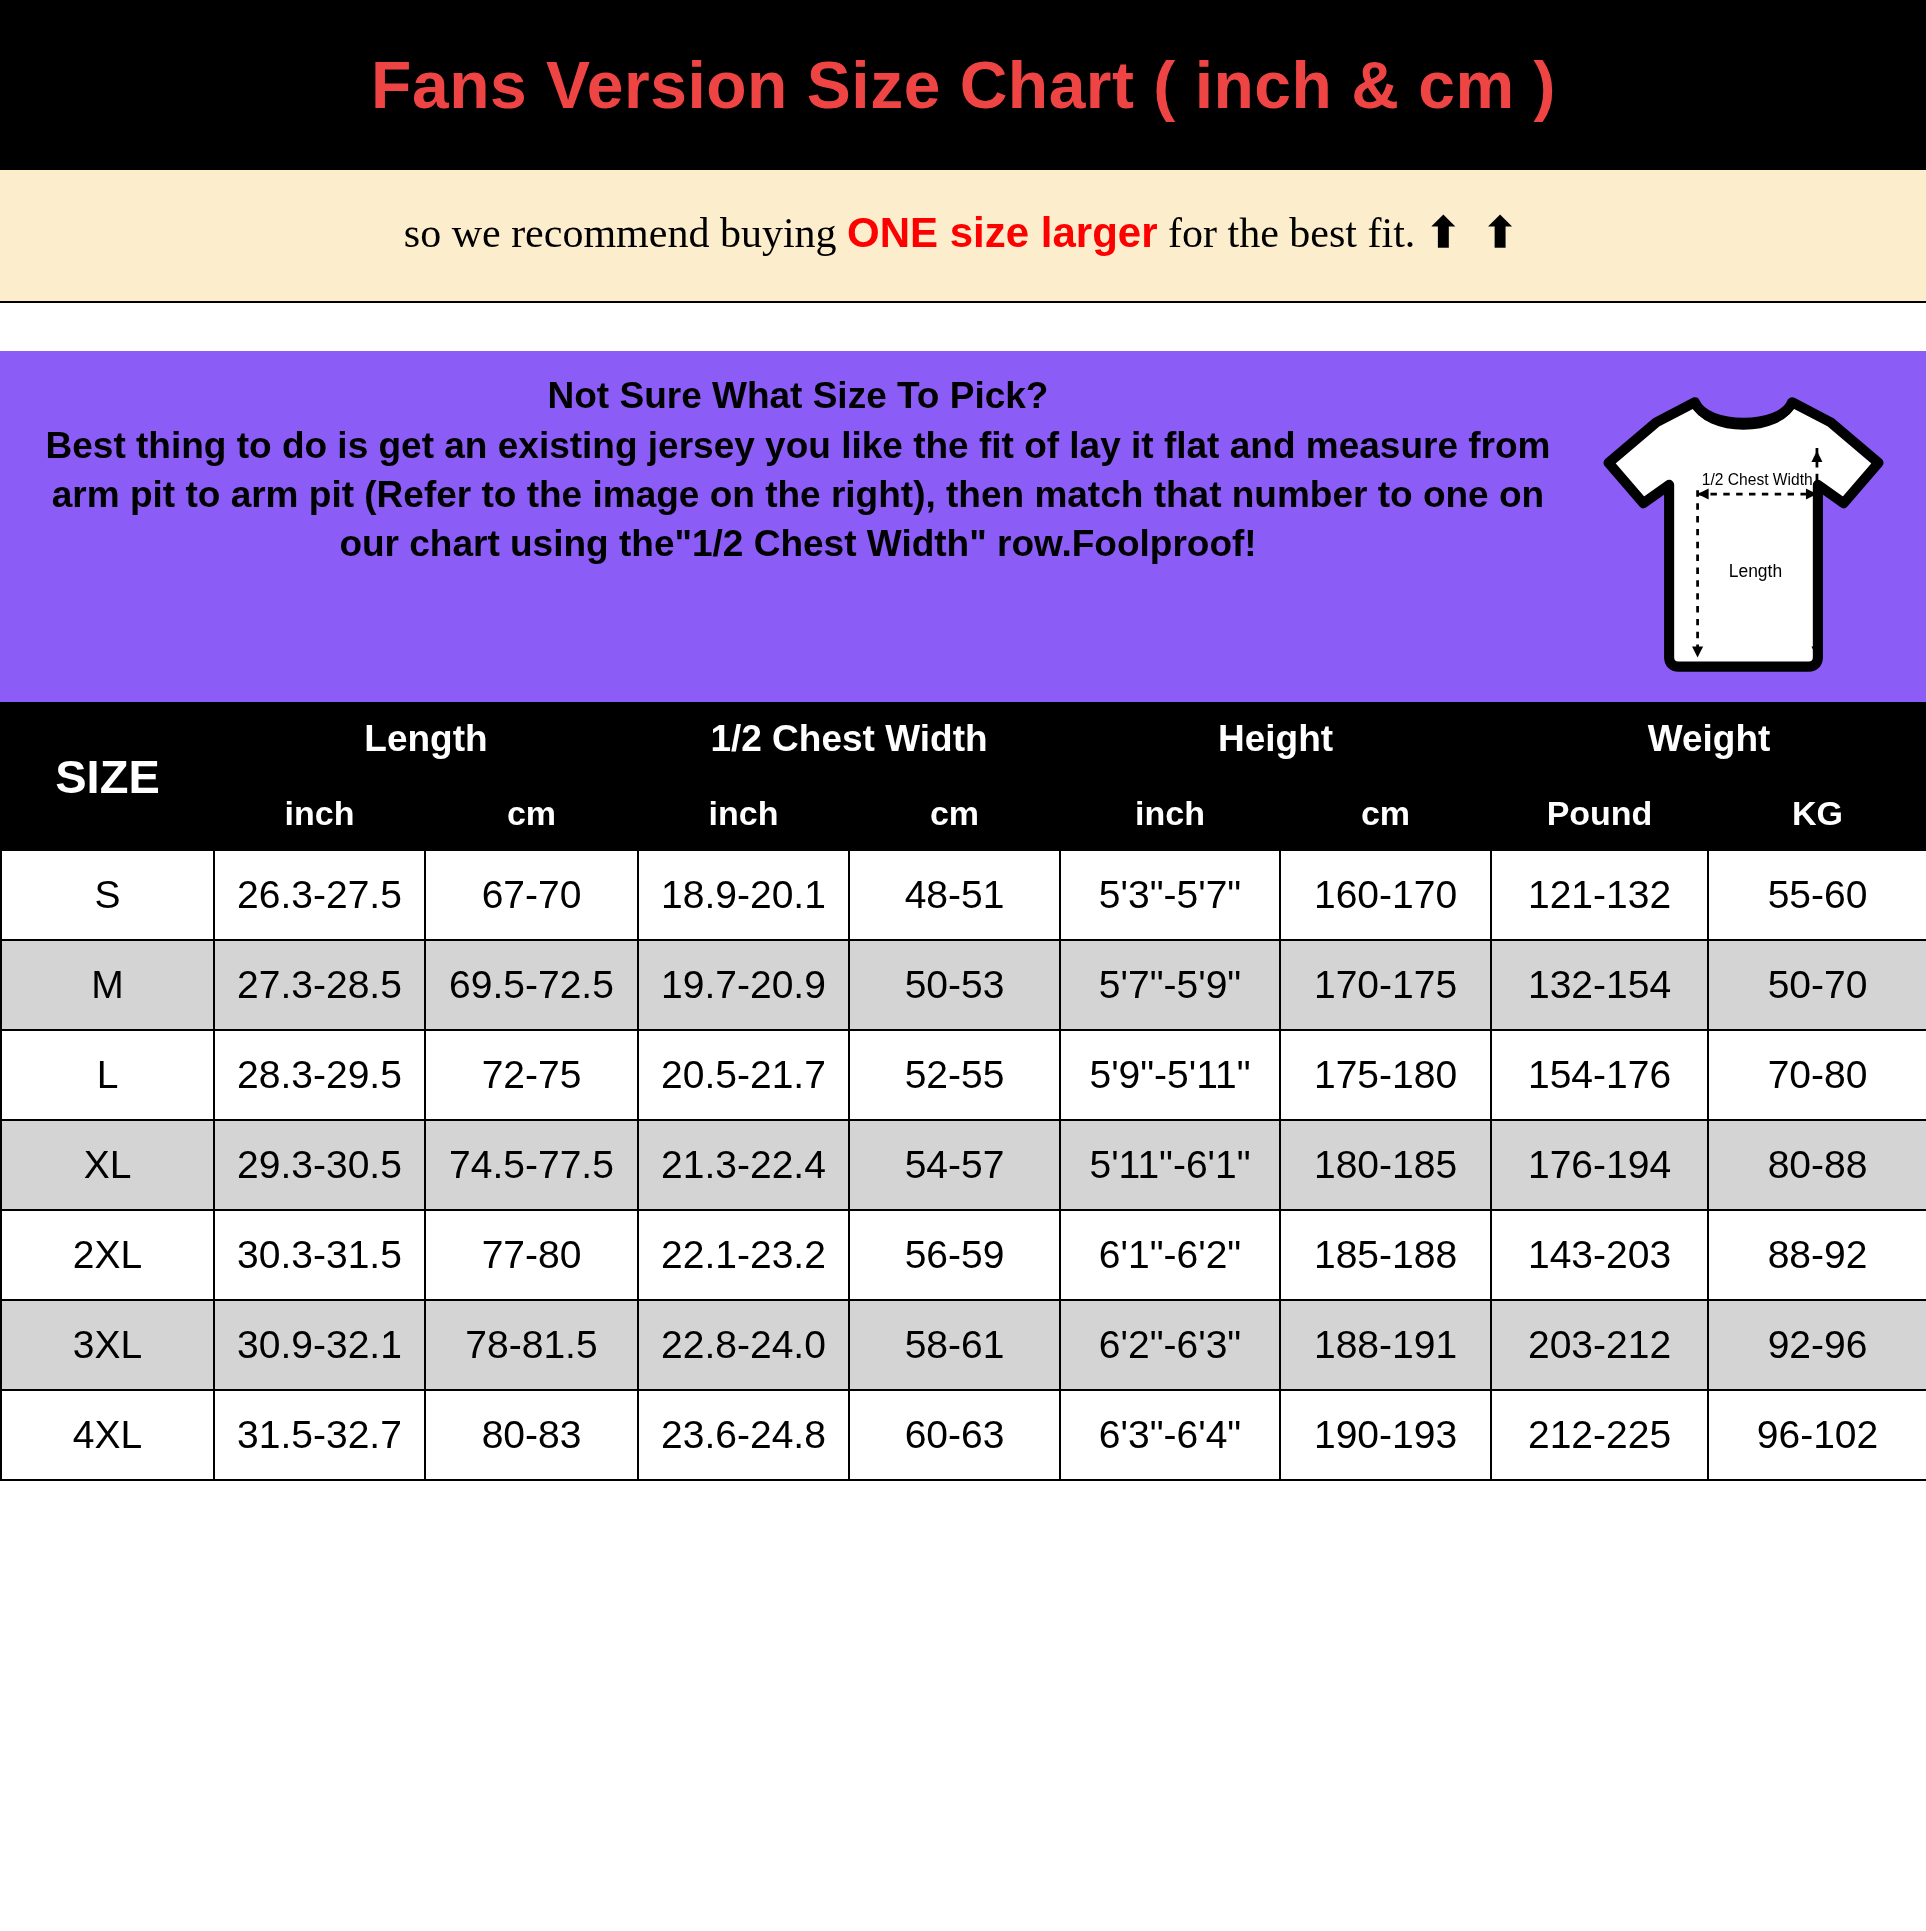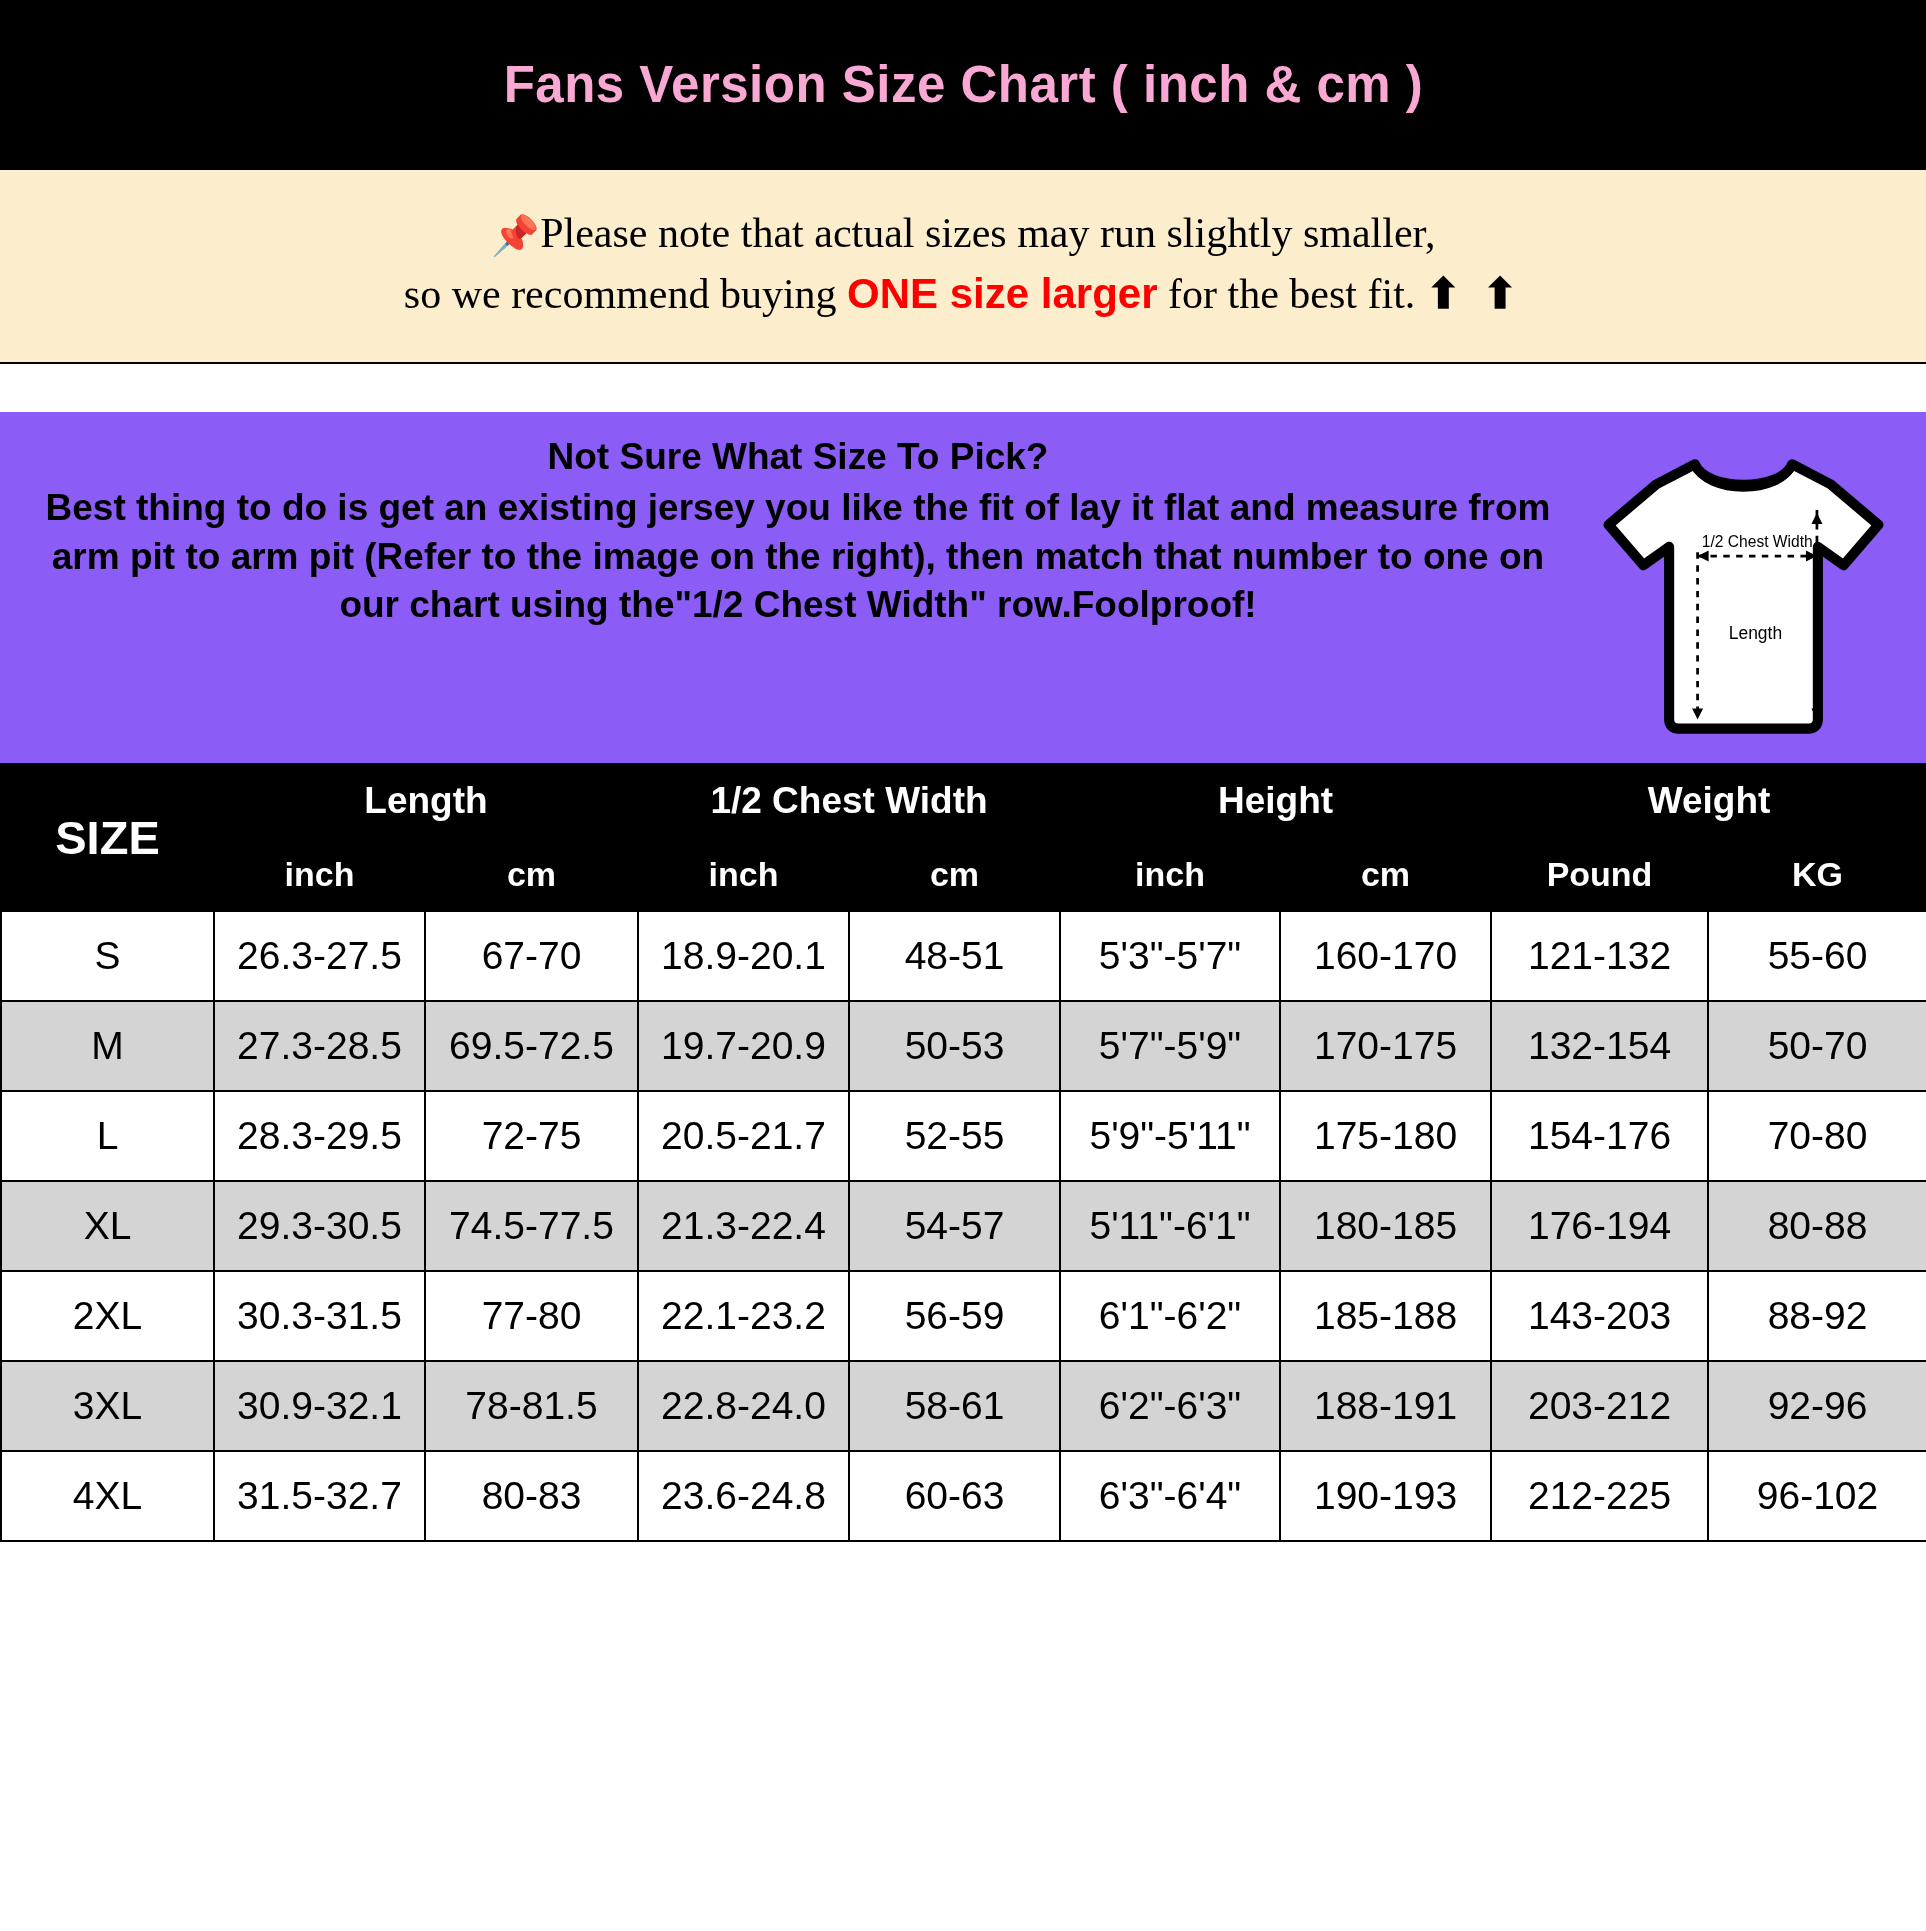--- a/index.html
+++ b/index.html
@@ -26,22 +26,22 @@
   
   .title-bar {
     background: #000000;
     height: 170px;
     display: flex;
     align-items: center;
     justify-content: center;
     flex: 0 0 auto;
   }
   .title-bar .title {
-    color: #f9a8d4;
-    font-size: 51px;
+    color: #ef4444;
+    font-size: 66px;
     font-weight: bold;
     letter-spacing: 0.5px;
     text-align: right;
     line-height: 1.1;
   }
 
   
   .note-band {
     background: #fceecd;
     flex: 0 0 auto;
@@ -161,23 +161,20 @@
 </head>
 <body>
 
 <div class="page">
 
   <div class="title-bar">
     <div class="title">Fans Version Size Chart ( inch &amp; cm )</div>
   </div>
 
   <div class="note-band">
-    <div class="note-line">
-      <span class="pin">📌</span><span>Please note that actual sizes may run slightly smaller,</span>
-    </div>
     <div class="note-line">
       <span>so we recommend buying </span><span class="emph">ONE size larger</span><span> for the best fit. </span><span class="arrows">⬆ ⬆</span>
     </div>
   </div>
 
   <div class="help-section">
     <div class="help-text">
       <div class="help-title">Not Sure What Size To Pick?</div>
       <div class="help-body">Best thing to do is get an existing jersey you like the fit of lay it flat and measure from arm pit to arm pit (Refer to the image on the right), then match that number to one on our chart using the"1/2 Chest Width" row.Foolproof!</div>
     </div>

